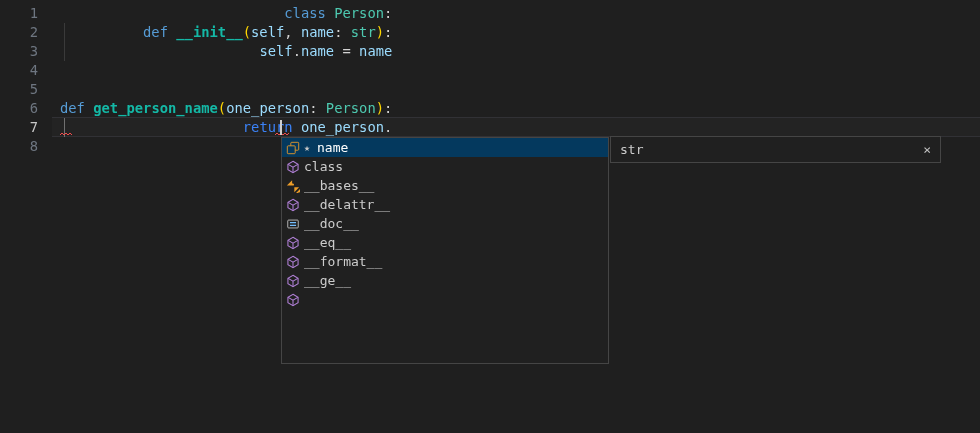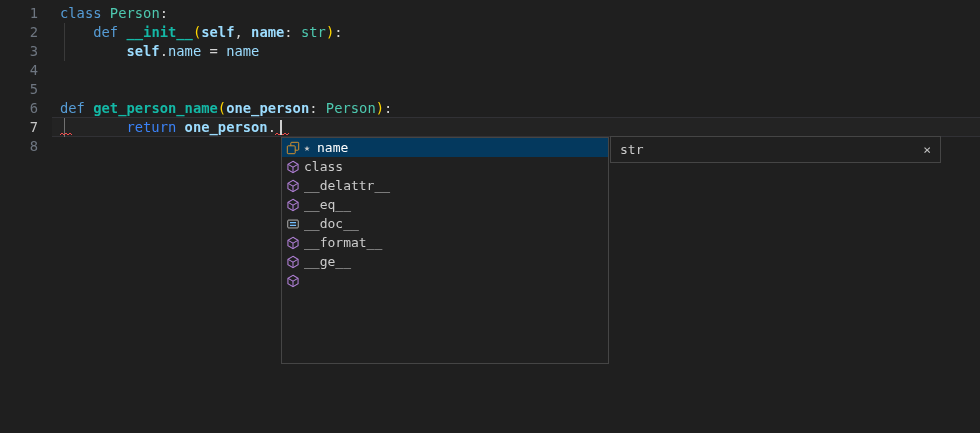--- a/index.html
+++ b/index.html
@@ -7,30 +7,30 @@
          font-family:"DejaVu Sans Mono","Liberation Mono",monospace;font-size:13.8px;line-height:19px;}
 
   
   #line-highlight{position:absolute;left:52px;top:117px;width:928px;height:20px;
     background:rgba(255,255,255,0.02);border-top:1px solid #313135;border-bottom:1px solid #313135;
     box-sizing:border-box;pointer-events:none;}
   #gutter{position:absolute;left:0;top:4px;width:38px;text-align:right;color:#6E7681;user-select:none;}
   #gutter .ln{height:19px;}
   #gutter .ln.active{color:#C8C8C8;}
   #code{position:absolute;left:60px;top:4px;white-space:pre;color:#D4D4D4;}
-  #code .cl{height:19px;}
+  #code .cl{height:19px;text-align:right;}
   .guide{position:absolute;width:1px;background:#3a3a3a;}
   .guide.active{background:#707070;}
   #cursor{position:absolute;left:280px;top:120px;width:2px;height:15px;background:#CFCFCF;}
   .squiggle{position:absolute;height:4px;color:#F14C4C;}
   .squiggle svg{display:block;}
 
   
   .tok-keyword{color:#569CD6;} .tok-type{color:#4EC9B0;} .tok-function{color:#14b8a6;font-weight:bold;}
-  .tok-param{color:#9CDCFE;font-weight:bold;} .tok-var{color:#9CDCFE;} .tok-control{color:#3b82f6;}
+  .tok-param{color:#9CDCFE;} .tok-var{color:#9CDCFE;} .tok-control{color:#3b82f6;}
   .tok-punct{color:#D4D4D4;} .tok-bracket{color:#FFD700;}
 
   
   #suggest{position:absolute;left:281px;top:137px;width:328px;height:227px;background:#202020;
     border:1px solid #454545;box-sizing:border-box;overflow:hidden;font-size:13px;color:#CCCCCC;}
   .srow{height:19px;display:flex;align-items:center;padding-left:3px;cursor:pointer;}
   .srow.selected{background:#04395E;color:#FFFFFF;}
   .sicon{width:16px;height:16px;flex:0 0 16px;margin-right:3px;display:flex;align-items:center;justify-content:center;}
   .sstar{font-size:10px;color:#C8C8C8;width:13px;flex:0 0 13px;}
   .slabel{white-space:pre;}
@@ -91,46 +91,56 @@
           <svg width="14" height="14" viewBox="0 0 16 16" fill="none" stroke="#B180D7" stroke-width="1.2">
             <path d="M8 1.5 L13.8 4.8 V11.2 L8 14.5 L2.2 11.2 V4.8 Z"></path>
             <path d="M2.5 5 L8 8.2 L13.5 5"></path>
             <path d="M8 8.2 V14.3"></path>
           </svg>
         </span>
         <span class="slabel">class</span>
       </div>
       <div class="srow">
         <span class="sicon">
+          <svg width="14" height="14" viewBox="0 0 16 16" fill="#EE9D28">
+            <path d="M1 7.5 L7 1.5 L7 5 C10 5 10 8 6.8 7.5 Z"></path>
+            <path d="M9 14.5 L15 8.5 L15 12 C12 12 12 15 9.2 14.5 Z" transform="rotate(180 12 11.5) translate(-1 -3) rotate(180 12 11.5)"></path>
+            <path d="M9.5 15 L15 9.5 L9.5 9.5 Z"></path>
+          </svg>
+        </span>
+        <span class="slabel">__bases__</span>
+      </div>
+      <div class="srow">
+        <span class="sicon">
           <svg width="14" height="14" viewBox="0 0 16 16" fill="none" stroke="#B180D7" stroke-width="1.2">
             <path d="M8 1.5 L13.8 4.8 V11.2 L8 14.5 L2.2 11.2 V4.8 Z"></path>
             <path d="M2.5 5 L8 8.2 L13.5 5"></path>
             <path d="M8 8.2 V14.3"></path>
           </svg>
         </span>
         <span class="slabel">__delattr__</span>
       </div>
       <div class="srow">
         <span class="sicon">
+          <svg width="14" height="14" viewBox="0 0 16 16">
+            <rect x="2" y="3.5" width="12" height="9" rx="1" fill="none" stroke="#C5C5C5"></rect>
+            <path d="M4.5 6.5 H11.5 M4.5 9.5 H11.5" stroke="#75BEFF" stroke-width="1.3"></path>
+          </svg>
+        </span>
+        <span class="slabel">__doc__</span>
+      </div>
+      <div class="srow">
+        <span class="sicon">
           <svg width="14" height="14" viewBox="0 0 16 16" fill="none" stroke="#B180D7" stroke-width="1.2">
             <path d="M8 1.5 L13.8 4.8 V11.2 L8 14.5 L2.2 11.2 V4.8 Z"></path>
             <path d="M2.5 5 L8 8.2 L13.5 5"></path>
             <path d="M8 8.2 V14.3"></path>
           </svg>
         </span>
         <span class="slabel">__eq__</span>
-      </div>
-      <div class="srow">
-        <span class="sicon">
-          <svg width="14" height="14" viewBox="0 0 16 16">
-            <rect x="2" y="3.5" width="12" height="9" rx="1" fill="none" stroke="#C5C5C5"></rect>
-            <path d="M4.5 6.5 H11.5 M4.5 9.5 H11.5" stroke="#75BEFF" stroke-width="1.3"></path>
-          </svg>
-        </span>
-        <span class="slabel">__doc__</span>
       </div>
       <div class="srow">
         <span class="sicon">
           <svg width="14" height="14" viewBox="0 0 16 16" fill="none" stroke="#B180D7" stroke-width="1.2">
             <path d="M8 1.5 L13.8 4.8 V11.2 L8 14.5 L2.2 11.2 V4.8 Z"></path>
             <path d="M2.5 5 L8 8.2 L13.5 5"></path>
             <path d="M8 8.2 V14.3"></path>
           </svg>
         </span>
         <span class="slabel">__format__</span>

